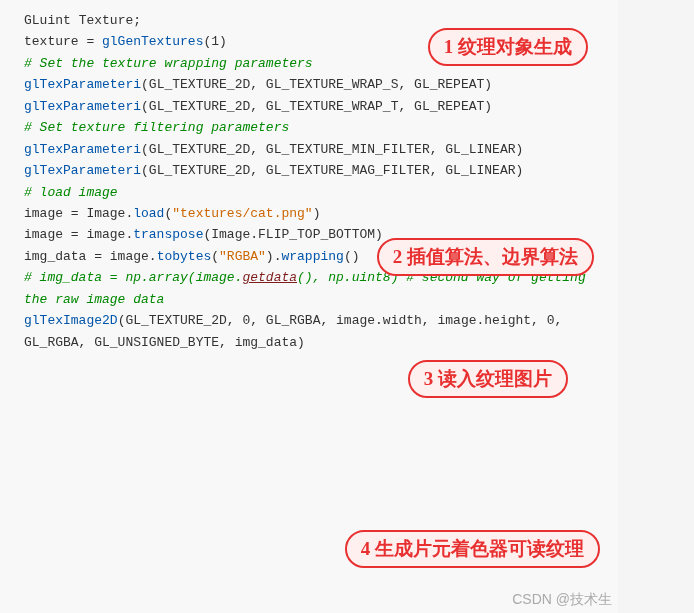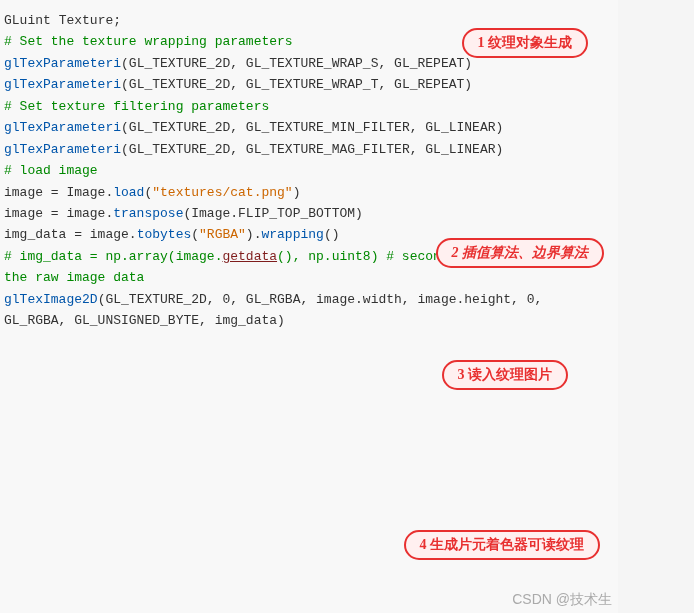--- a/index.html
+++ b/index.html
@@ -6,70 +6,71 @@
     body {
       width: 694px;
       min-height: 613px;
       background: #f5f5f5;
       font-family: 'Courier New', Courier, monospace;
       font-size: 13px;
       overflow: hidden;
     }
     .code-area {
       background: #f8f8f8;
-      padding: 10px 8px 10px 4px;
+      padding: 10px 8px 10px 24px;
       position: relative;
       width: 618px;
       min-height: 613px;
     }
     .line {
       line-height: 1.65;
       white-space: pre;
       color: #333;
     }
     .fn { color: #0055aa; }
     .str { color: #cc6600; }
-    .comment { color: #008800; }
+    .comment { color: #008800; font-style: italic; }
     .plain { color: #333; }
     .type { color: #333; font-weight: normal; }
 
     
     .bubble {
       position: absolute;
       border: 2px solid #e83030;
       border-radius: 24px;
       padding: 4px 14px;
       color: #e83030;
       font-family: 'SimSun', 'STSong', serif;
-      font-size: 14px;
+      font-size: 19px;
       font-weight: bold;
       background: #fff0f0;
       white-space: nowrap;
     }
 
     .bubble-1 { top: 28px; right: 30px; }
-    .bubble-2 { top: 238px; right: 14px; font-style: italic; }
+    .bubble-2 { top: 238px; right: 24px; }
     .bubble-3 { top: 360px; right: 50px; }
     .bubble-4 { top: 530px; right: 18px; }
 
     .watermark {
       position: absolute;
       bottom: 4px;
       right: 6px;
       font-size: 14px;
       color: #aaa;
       font-family: Arial, sans-serif;
     }
   </style>
 </head>
 <body>
 
 <div class="code-area">
 
   <div class="line"><span class="type">GLuint</span> <span class="plain">Texture;</span></div>
+  <div class="line"><span class="plain">texture = </span><span class="fn">glGenTextures</span><span class="plain">(1)</span></div>
   <div class="line"></div>
   <div class="line comment"># Set the texture wrapping parameters</div>
   <div class="line"><span class="fn">glTexParameteri</span><span class="plain">(GL_TEXTURE_2D, GL_TEXTURE_WRAP_S, GL_REPEAT)</span></div>
   <div class="line"><span class="fn">glTexParameteri</span><span class="plain">(GL_TEXTURE_2D, GL_TEXTURE_WRAP_T, GL_REPEAT)</span></div>
   <div class="line comment"># Set texture filtering parameters</div>
   <div class="line"><span class="fn">glTexParameteri</span><span class="plain">(GL_TEXTURE_2D, GL_TEXTURE_MIN_FILTER, GL_LINEAR)</span></div>
   <div class="line"><span class="fn">glTexParameteri</span><span class="plain">(GL_TEXTURE_2D, GL_TEXTURE_MAG_FILTER, GL_LINEAR)</span></div>
   <div class="line"></div>
   <div class="line comment"># load image</div>
   <div class="line"><span class="plain">image = Image.</span><span class="fn">load</span><span class="plain">(</span><span class="str">"textures/cat.png"</span><span class="plain">)</span></div>

